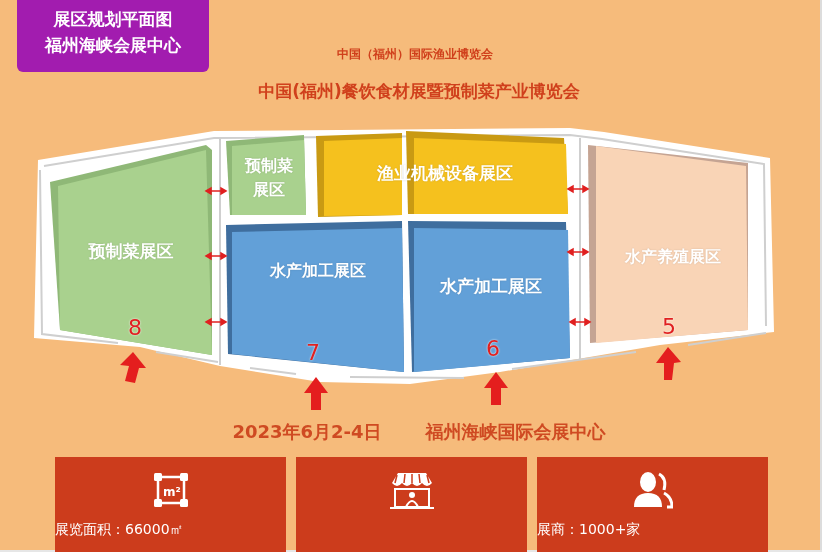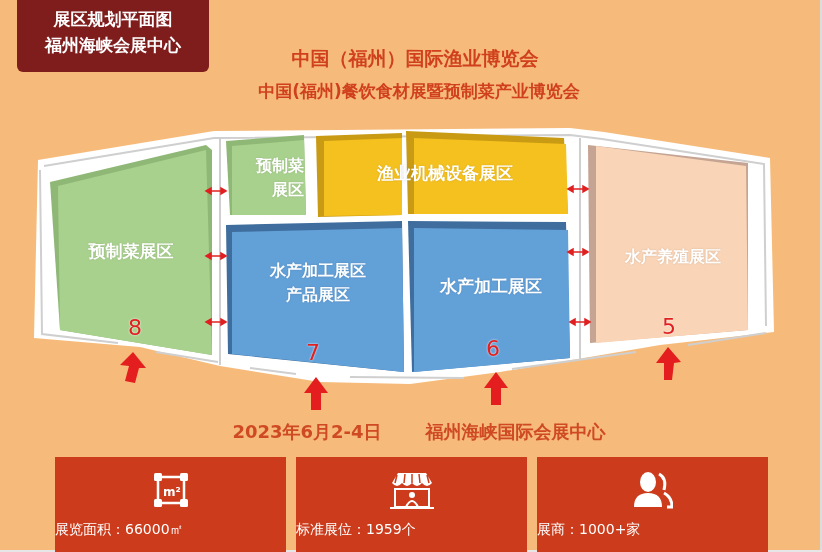--- a/index.html
+++ b/index.html
@@ -1,25 +1,25 @@
 <!DOCTYPE html>
 <html><head>
 <meta charset="utf-8">
 <style>
   * { box-sizing: border-box; margin: 0; padding: 0; }
   html, body { width: 822px; height: 552px; overflow: hidden; }
   body { background: #f6bb7b; font-family: "DejaVu Sans", sans-serif; position: relative; }
   .right-edge { position: absolute; right: 0; top: 0; width: 2px; height: 552px; background: #dcdcdc; }
   .bottom-edge { position: absolute; left: 0; bottom: 0; width: 822px; height: 2px; background: #e6e6e6; }
 
-  .title-badge { position: absolute; left: 17px; top: 0; width: 192px; height: 72px; background: #7f1d1d; border-radius: 0 0 6px 6px;
+  .title-badge { position: absolute; left: 17px; top: 0; width: 192px; height: 72px; background: #a21caf; border-radius: 0 0 6px 6px;
     color: #fff; font-weight: bold; font-size: 17px; text-align: center; padding-top: 6px; line-height: 26px; }
 
   .headline { position: absolute; left: 0; width: 822px; text-align: center; color: #d0401c; font-weight: bold; padding-left: 16px; }
-  .h1 { top: 46px; font-size: 19px; padding-left: 8px; }
+  .h1 { top: 46px; font-size: 12px; padding-left: 8px; }
   .h2 { top: 80px; font-size: 17px; }
 
   svg.map { position: absolute; left: 0; top: 0; }
   .zone-label { position: absolute; color: #fff; font-weight: bold; text-align: center; line-height: 24px; text-shadow: 0 0 2px rgba(0,0,0,0.15); }
   .zone-num { position: absolute; color: #e02020; font-size: 22px; font-family: "DejaVu Sans", sans-serif; text-shadow: 0 0 2px #fff; }
 
   .date-line { position: absolute; top: 420px; left: 0; width: 822px; text-align: center; color: #cf4a22; font-weight: bold; font-size: 18px; padding-left: 16px; }
   .date-line span + span { margin-left: 44px; }
 
   .stat-card { position: absolute; top: 457px; width: 231px; height: 95px; background: #cc3c1c; color: #fff; }
@@ -98,28 +98,27 @@
 
   <g fill="#e41e1e">
     <polygon points="133,352 146,368 139,368 135,383 125,381 129,366 120,365"></polygon>
     <polygon points="316,377 328,393 321,393 321,410 311,410 311,393 304,393"></polygon>
     <polygon points="496,372 508,388 501,388 501,405 491,405 491,388 484,388"></polygon>
     <polygon points="668,347 681,362 674,363 672,380 664,380 664,363 656,363"></polygon>
   </g>
 </svg>
 
 <div class="zone-label" style="left:68px;top:239px;width:126px;font-size:17px;">预制菜展区</div>
-<div class="zone-label" style="left:234px;top:154px;width:70px;font-size:16px;text-align:right;">
+<div class="zone-label" style="left:234px;top:154px;width:70px;font-size:16px;">
   <div>预制菜</div>
   <div>展区</div>
 </div>
 <div class="zone-label" style="left:340px;top:161px;width:210px;font-size:17px;">渔业机械设备展区</div>
 <div class="zone-label" style="left:236px;top:259px;width:164px;font-size:16px;">
   <div>水产加工展区</div>
-  <div>产品展区</div>
 </div>
 <div class="zone-label" style="left:418px;top:274px;width:146px;font-size:17px;">水产加工展区</div>
 <div class="zone-label" style="left:600px;top:233px;width:146px;font-size:16px;margin-top:12px;">水产养殖展区</div>
 
 <div class="zone-num" style="left:128px;top:315px;">8</div>
 <div class="zone-num" style="left:306px;top:340px;">7</div>
 <div class="zone-num" style="left:486px;top:336px;">6</div>
 <div class="zone-num" style="left:662px;top:314px;">5</div>
 
 <div class="date-line">
@@ -145,21 +144,20 @@
     <line x1="7" y1="4" x2="5" y2="12" stroke="#cc3c1c" stroke-width="1.5"></line>
       <line x1="15" y1="3" x2="14" y2="12" stroke="#cc3c1c" stroke-width="1.5"></line>
     <line x1="22" y1="3" x2="22" y2="12" stroke="#cc3c1c" stroke-width="1.5"></line>
       <line x1="29" y1="3" x2="30" y2="12" stroke="#cc3c1c" stroke-width="1.5"></line>
     <line x1="37" y1="4" x2="39" y2="12" stroke="#cc3c1c" stroke-width="1.5"></line>
     <rect x="5" y="18" width="34" height="18" fill="none" stroke="#fff" stroke-width="2"></rect>
     <circle cx="22" cy="24" r="3" fill="#fff"></circle>
       <path d="M16,36 q6,-12 12,0" fill="none" stroke="#fff" stroke-width="2"></path>
     <line x1="0" y1="37" x2="44" y2="37" stroke="#fff" stroke-width="2"></line>
   </svg>
-  <div class="stat-text">标准展位：1959个</div>
 </div>
 
 <div class="stat-card" style="left:537px;">
   <svg class="icon" width="40" height="38" viewBox="0 0 40 38">
     <ellipse cx="15" cy="11" rx="8" ry="10" fill="#fff"></ellipse>
     <path d="M1,36 q0,-14 14,-14 q14,0 14,14 z" fill="#fff"></path>
     <path d="M26,3 q8,4 5,16" fill="none" stroke="#fff" stroke-width="3"></path>
     <path d="M31,22 q8,4 8,14 h-5" fill="none" stroke="#fff" stroke-width="3"></path>
   </svg>
   <div class="stat-text">展商：1000+家</div>

